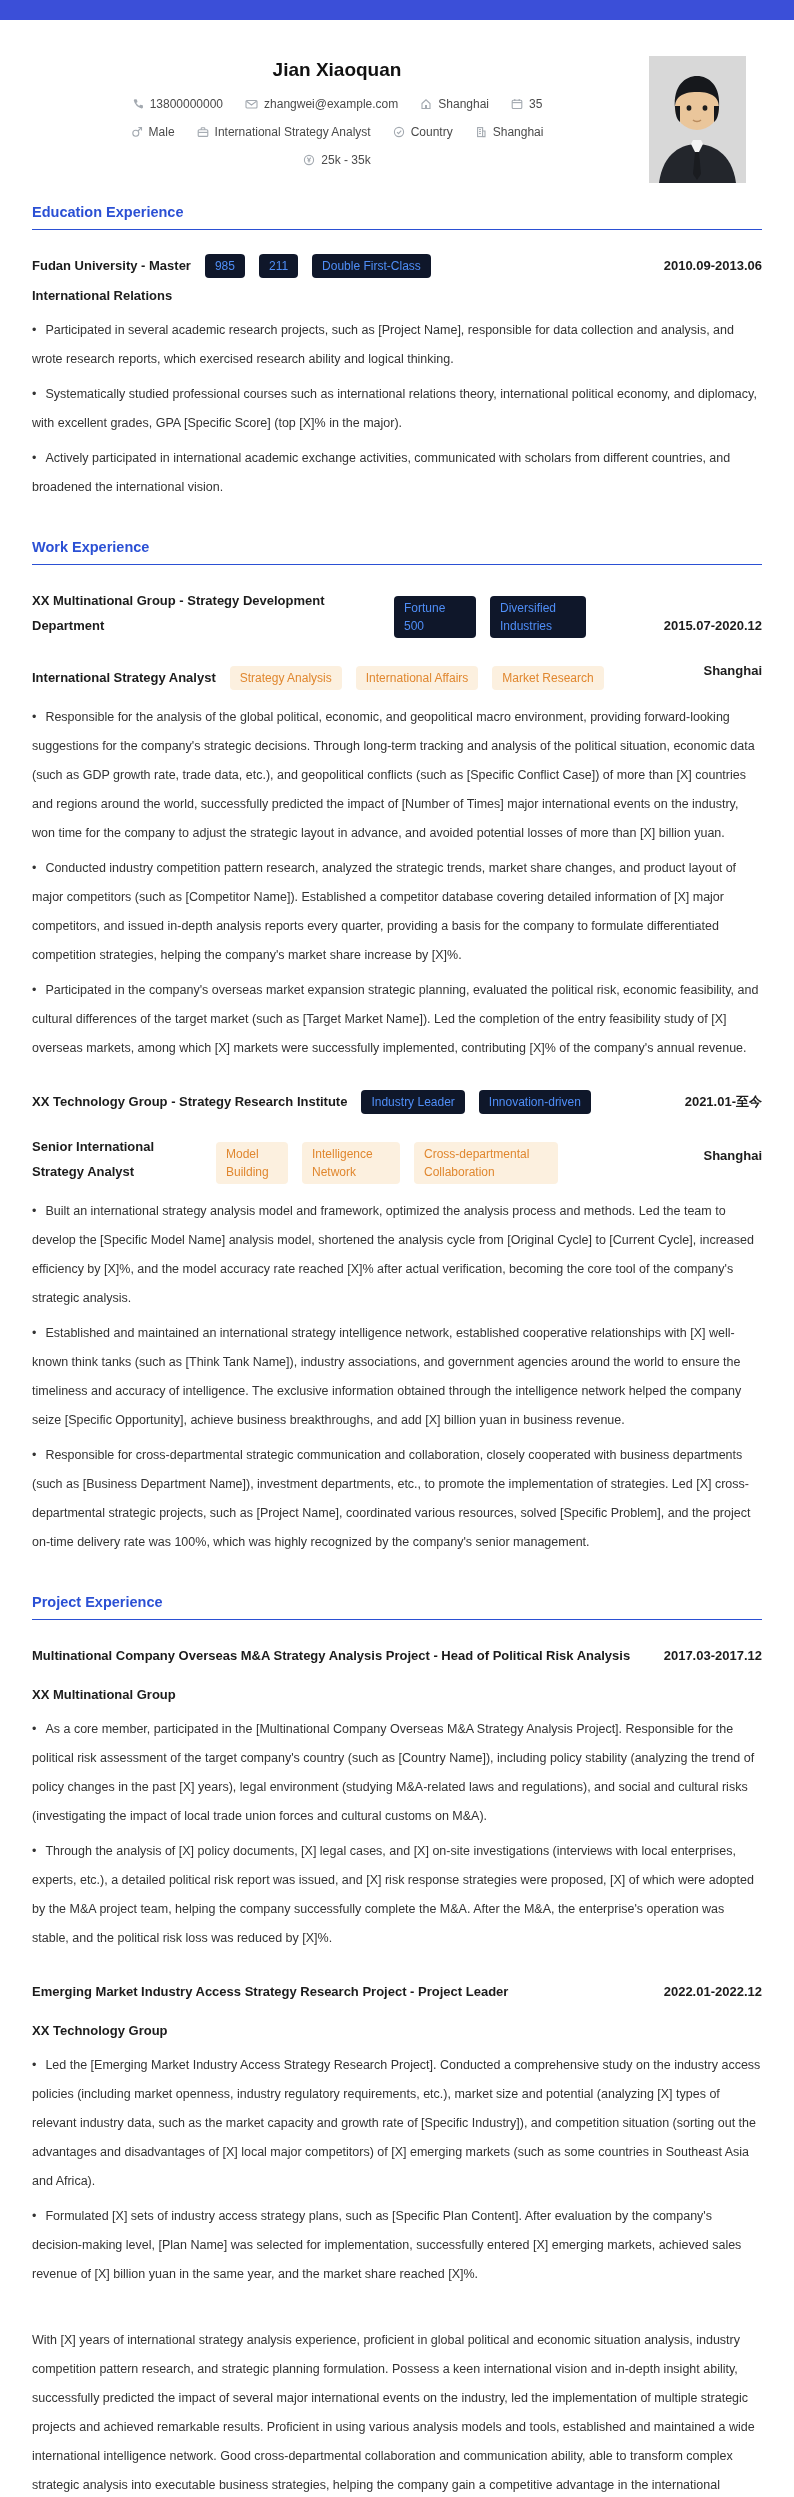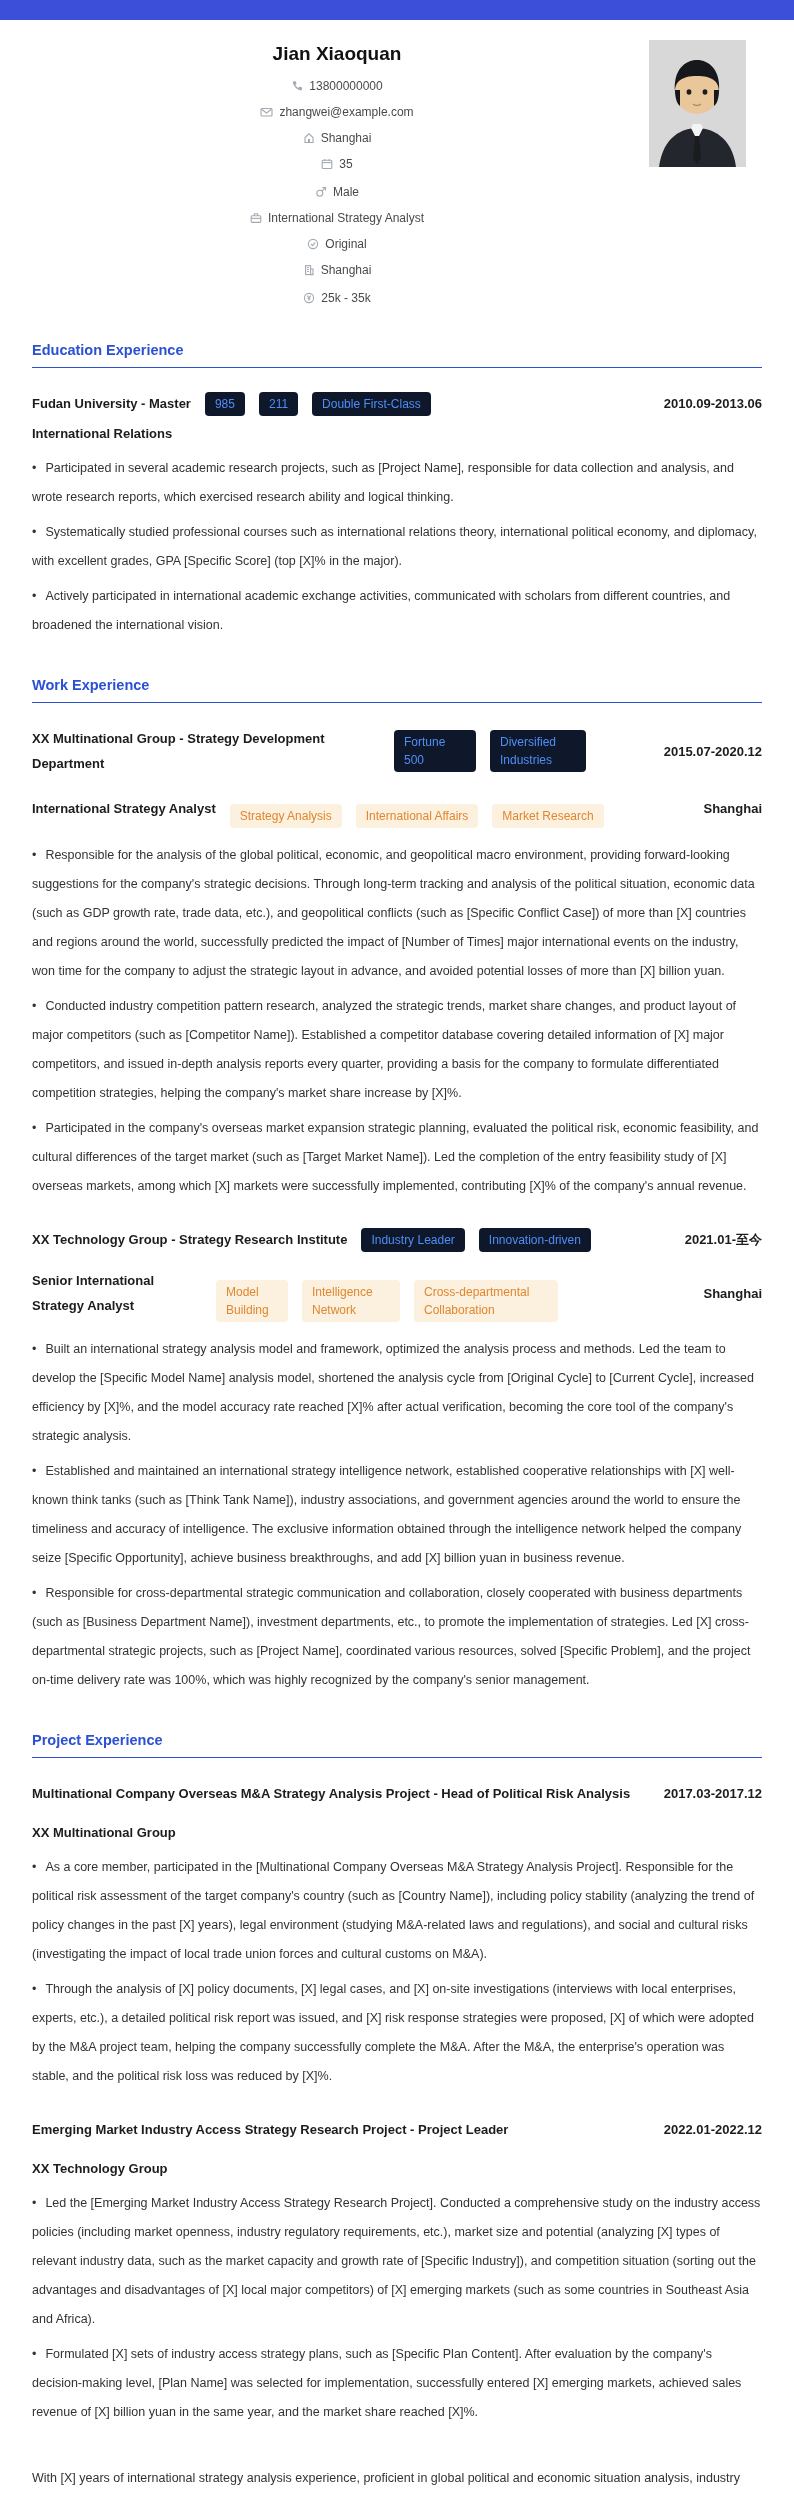--- a/index.html
+++ b/index.html
@@ -5,29 +5,29 @@
   html,body{margin:0;padding:0;background:#fff;}
   body{font-family:"Liberation Sans", sans-serif;color:#2b2b2b;}
   .page{position:relative;width:794px;min-height:2497px;background:#fff;box-sizing:border-box;overflow:hidden;}
   .topbar{height:20px;background:#3b4fd8;}
   .content{padding:0 32px 60px 32px;}
 
   
   .header{position:relative;}
   .photo{position:absolute;top:20px;right:16px;width:97px;height:127px;display:block;}
   .header-inner{width:610px;}
-  .name{font-size:19px;font-weight:700;color:#111;text-align:center;padding-top:23px;margin:0;}
-  .contact{display:flex;justify-content:center;align-items:center;gap:12px;margin-top:14px;font-size:12px;color:#4a4a4a;flex-direction:column;}
+  .name{font-size:19px;font-weight:700;color:#111;text-align:center;padding-top:23px;margin:16px;}
+  .contact{display:flex;justify-content:center;align-items:center;gap:22px;margin-top:14px;font-size:12px;color:#4a4a4a;}
   .c-item{display:inline-flex;align-items:center;gap:6px;white-space:nowrap;}
   .c-item svg{display:block;}
 
   
   .sec{margin-top:37px;}
   .sec-title{font-size:14.5px;font-weight:700;color:#2b50d4;padding-bottom:9px;border-bottom:1.5px solid #2b50d4;margin:0;}
-  .entry-head{display:flex;align-items:center;margin-top:23px;font-size:13px;gap:14px;line-height:25px;}
+  .entry-head{display:flex;align-items:flex-end;margin-top:23px;font-size:13px;gap:14px;line-height:25px;}
   .bold{font-weight:700;color:#1c1c1c;}
   .date{margin-left:auto;font-weight:700;color:#1c1c1c;white-space:nowrap;}
   .loc{margin-left:auto;font-weight:700;color:#1c1c1c;white-space:nowrap;align-self:center;}
   .tags{display:flex;gap:14px;align-items:flex-start;}
   .tag{border-radius:4px;padding:3px 10px;font-size:12px;line-height:1.5;display:inline-block;}
   .tag.blue{background:#0f172a;color:#4f8ef7;}
   .tag.orange{background:#fcf0df;color:#e0872f;margin-top:16px;}
   .co1{flex:0 0 348px;}
   .role2{flex:0 0 170px;}
   .wrap62{max-width:62px;}
@@ -115,21 +115,21 @@
                 <path d="M4.2 3.8 V2.6 A0.8 0.8 0 0 1 5 1.8 H7 A0.8 0.8 0 0 1 7.8 2.6 V3.8" fill="none" stroke="#a3a9b0" stroke-width="1.1"></path>
                 <line x1="1.2" y1="6.4" x2="10.8" y2="6.4" stroke="#a3a9b0" stroke-width="1.1"></line>
               </svg>
             <span>International Strategy Analyst</span>
           </span>
           <span class="c-item">
             <svg width="12" height="12" viewBox="0 0 12 12">
                 <circle cx="6" cy="6" r="4.6" fill="none" stroke="#a3a9b0" stroke-width="1.1"></circle>
                 <path d="M4 6.2 L5.5 7.7 L8.2 4.6" fill="none" stroke="#a3a9b0" stroke-width="1.1"></path>
               </svg>
-            <span>Original</span>
+            <span>Country</span>
           </span>
           <span class="c-item">
             <svg width="12" height="12" viewBox="0 0 12 12">
                 <rect x="2.6" y="1.6" width="5" height="9" fill="none" stroke="#a3a9b0" stroke-width="1.1"></rect>
                 <path d="M7.6 5 H10 V10.6 H7.6" fill="none" stroke="#a3a9b0" stroke-width="1.1"></path>
                 <line x1="4" y1="3.6" x2="6" y2="3.6" stroke="#a3a9b0" stroke-width="1"></line>
                 <line x1="4" y1="5.6" x2="6" y2="5.6" stroke="#a3a9b0" stroke-width="1"></line>
                 <line x1="4" y1="7.6" x2="6" y2="7.6" stroke="#a3a9b0" stroke-width="1"></line>
               </svg>
             <span>Shanghai</span>

